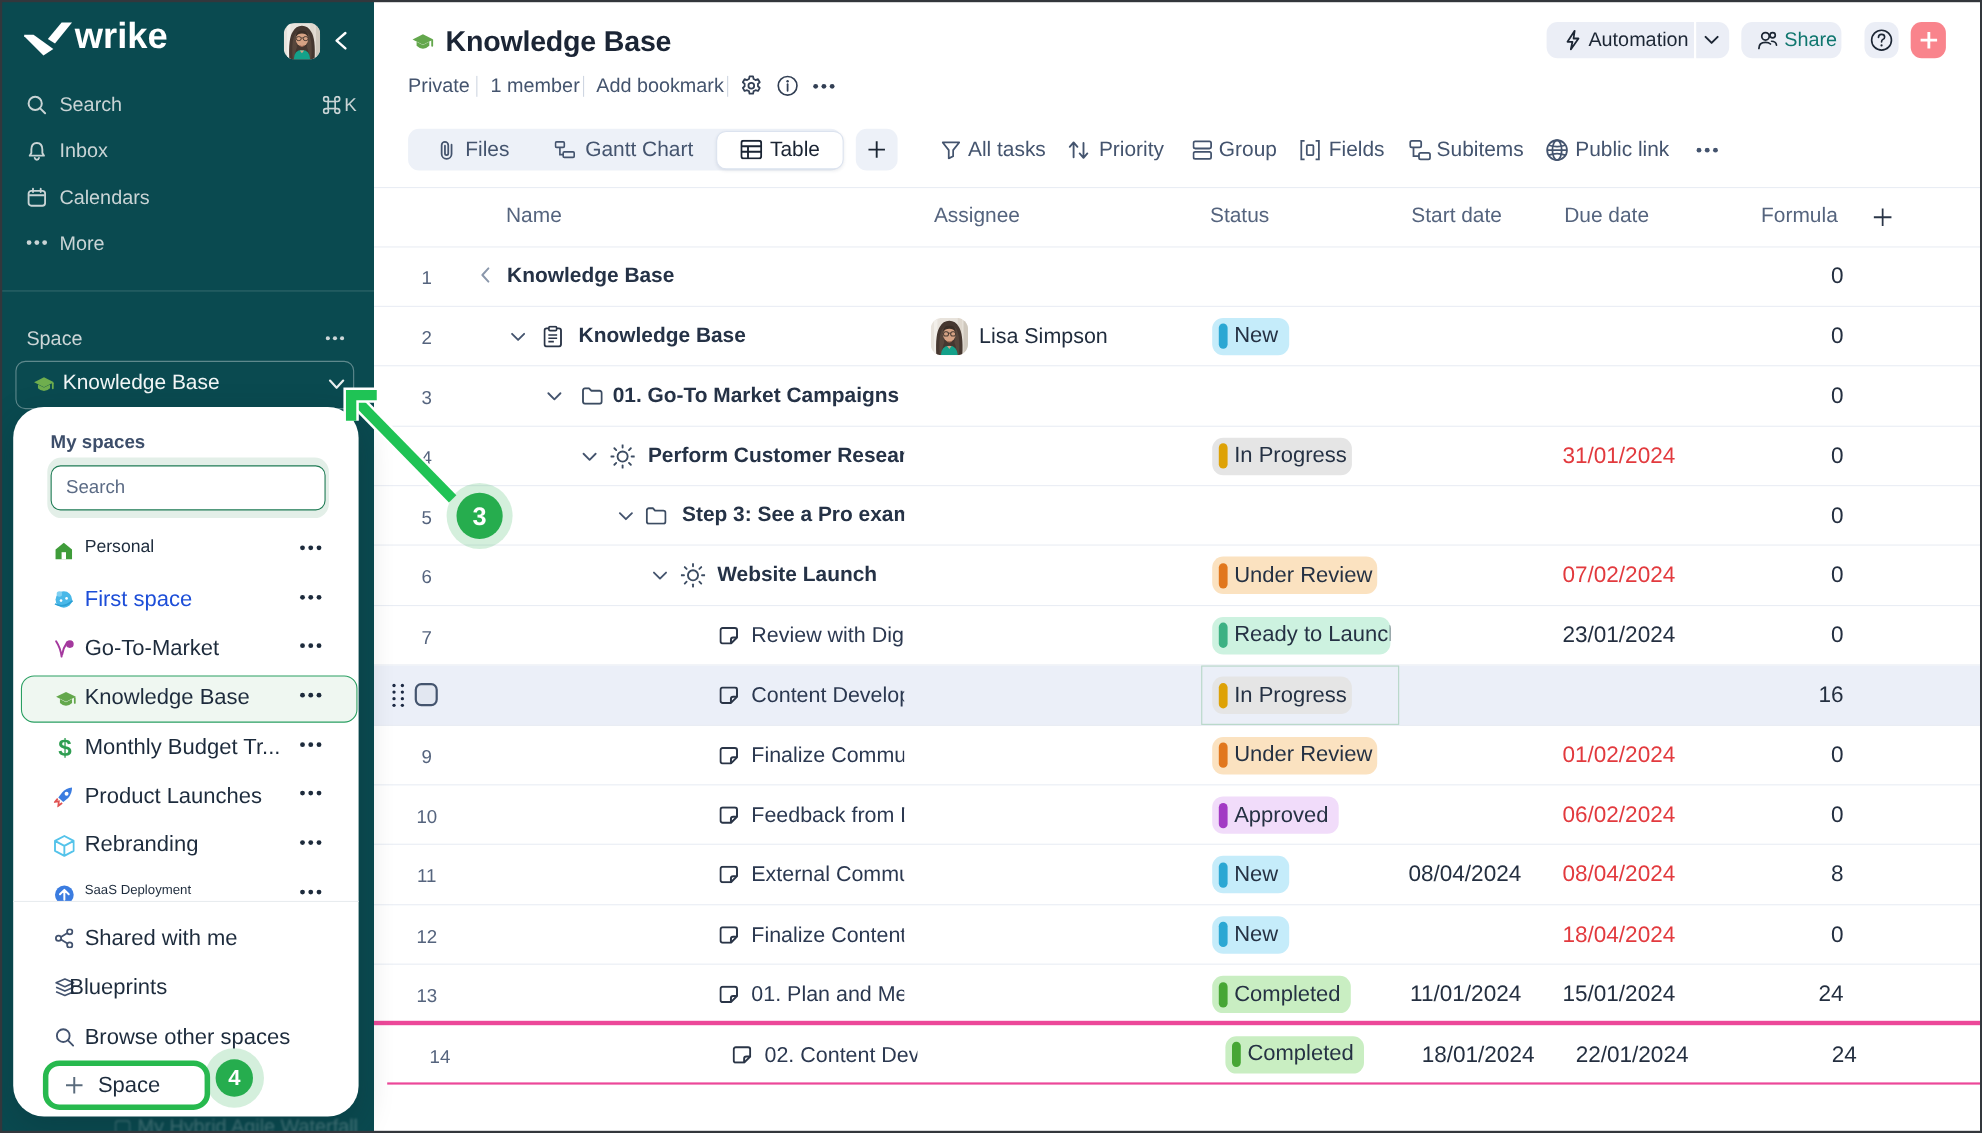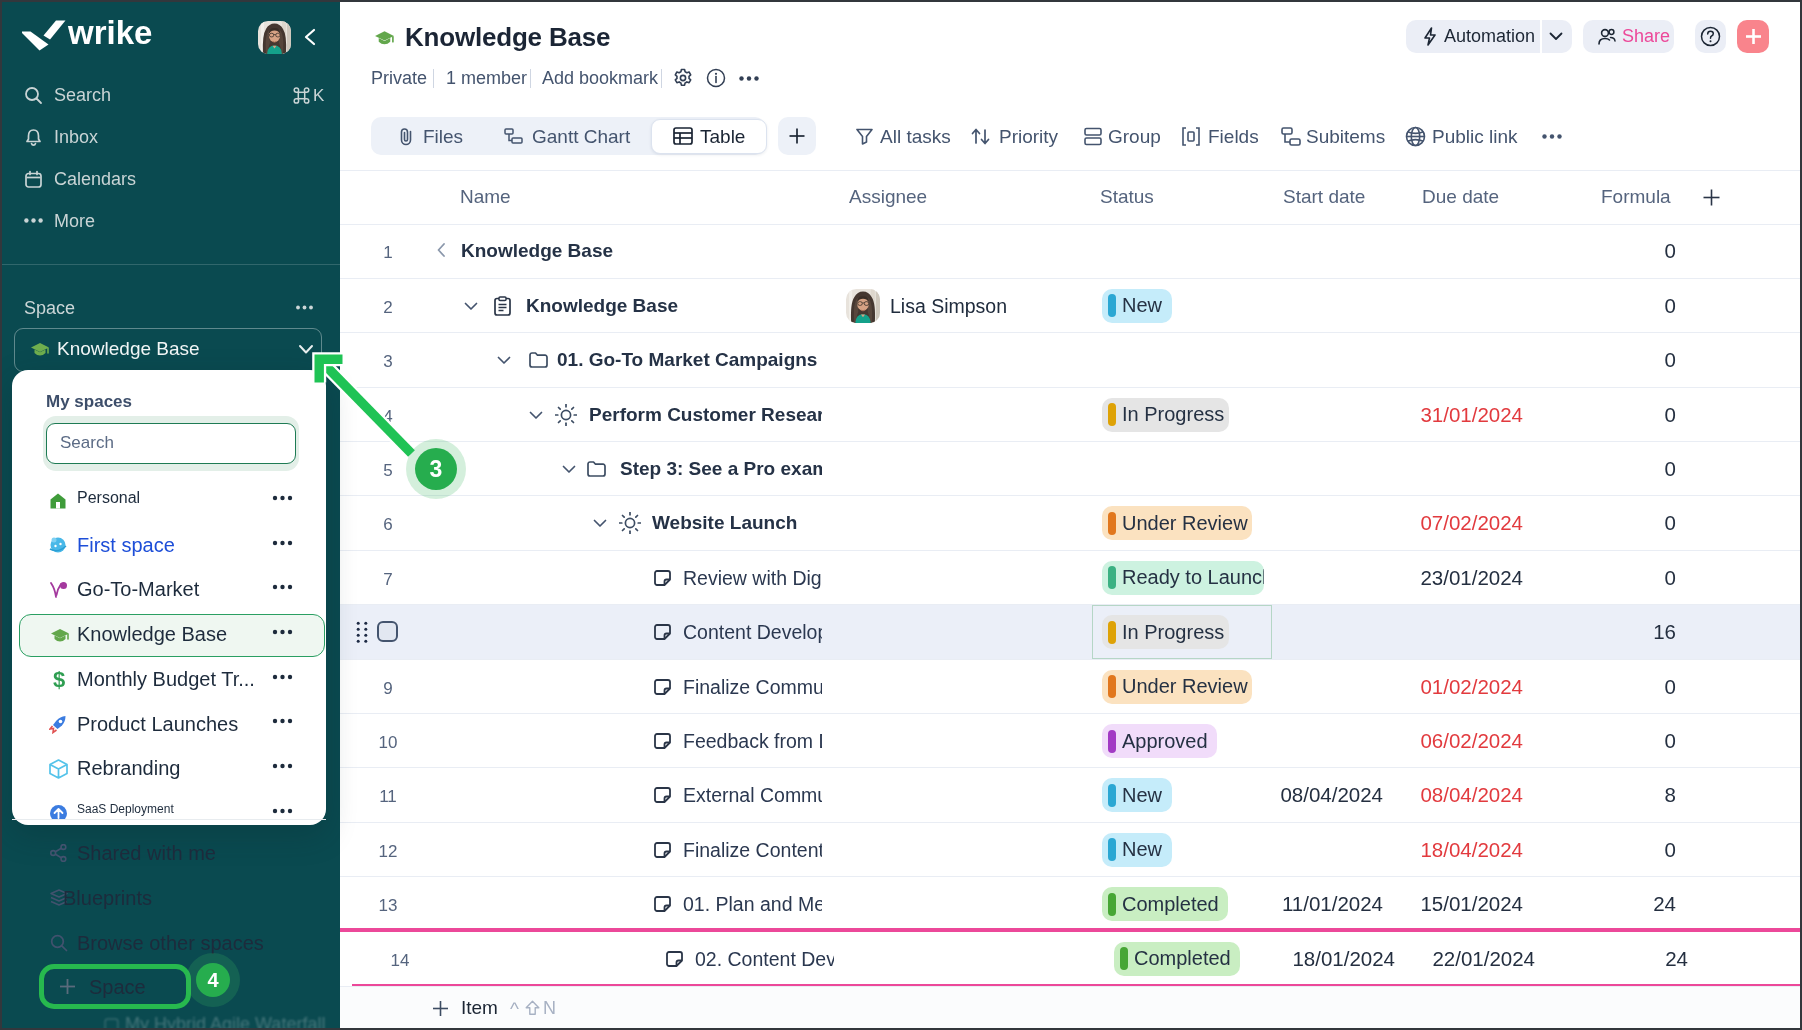--- a/index.html
+++ b/index.html
@@ -137,21 +137,21 @@
   <svg class="abs" style="left:1209px;top:32px" width="14" height="9" viewBox="0 0 14 9">
       <path d="M1.5,1.5 L7,7 L12.5,1.5" fill="none" stroke="#1c2634" stroke-width="1.8" stroke-linecap="round" stroke-linejoin="round"></path>
     </svg>
   <div class="abs" style="left:1243px;top:20px;width:91px;height:33px;background:#ebeef6;border-radius:10px"></div>
   <svg class="abs" style="left:1257px;top:27px" width="20" height="19" viewBox="0 0 20 19">
       <circle cx="8" cy="6" r="3.4" fill="none" stroke="#1c2634" stroke-width="1.6"></circle>
       <path d="M2,17 Q2,11.5 8,11.5 Q11,11.5 12.5,13" fill="none" stroke="#1c2634" stroke-width="1.6" stroke-linecap="round"></path>
       <circle cx="14.5" cy="5" r="2.4" fill="none" stroke="#1c2634" stroke-width="1.5"></circle>
       <path d="M13.5,10.5 Q17.5,10.5 18,14" fill="none" stroke="#1c2634" stroke-width="1.5" stroke-linecap="round"></path>
     </svg>
-  <div class="abs" style="left:1282px;top:26px;font-size:18px;color:#ec4899">Share</div>
+  <div class="abs" style="left:1282px;top:26px;font-size:18px;color:#0f766e">Share</div>
   <div class="abs" style="left:1355px;top:20px;width:31px;height:33px;background:#ebeef6;border-radius:10px"></div>
   <svg class="abs" style="left:1359px;top:25px" width="23" height="23" viewBox="0 0 23 23">
       <circle cx="11.5" cy="11.5" r="9" fill="none" stroke="#1c2634" stroke-width="1.5"></circle>
       <path d="M8.7,9 Q8.7,6.3 11.5,6.3 Q14.3,6.3 14.3,8.6 Q14.3,10.3 12.6,11 Q11.5,11.5 11.5,13.2" fill="none" stroke="#1c2634" stroke-width="1.5" stroke-linecap="round"></path>
       <circle cx="11.5" cy="16.3" r="1" fill="#1c2634"></circle>
     </svg>
   <div class="abs" style="left:1397px;top:20px;width:32px;height:33px;background:#f9848c;border-radius:10px"></div>
   <svg class="abs" style="left:1405px;top:28px" width="17" height="17" viewBox="0 0 17 17">
       <line x1="8.5" y1="1" x2="8.5" y2="16" stroke="#fff" stroke-width="2.6"></line>
       <line x1="1" y1="8.5" x2="16" y2="8.5" stroke="#fff" stroke-width="2.6"></line>
@@ -411,32 +411,20 @@
         <div class="nm" style="left:343px;top:16px;width:139px;">02. Content Development</div>
         <div class="chip c-cp" style="left:762px;top:10px;width:126px">
           <div class="pl"></div>
           <div class="tx">Completed</div>
         </div>
         <div class="date" style="left:938px;top:15px">18/01/2024</div>
         <div class="date" style="left:1078px;top:15px">22/01/2024</div>
         <div class="formula" style="left:1276px;top:15px">24</div>
       </div>
   </div>
-  <div class="abs" style="left:0;top:986px;width:1460px;height:42px;background:#fbfcfd;border-top:1px solid #e9edf4">
-    <svg class="abs" style="left:92px;top:13px" width="17" height="17" viewBox="0 0 17 17">
-        <line x1="8.5" y1="1" x2="8.5" y2="16" stroke="#3c4c62" stroke-width="1.6"></line>
-        <line x1="1" y1="8.5" x2="16" y2="8.5" stroke="#3c4c62" stroke-width="1.6"></line>
-      </svg>
-    <div class="abs" style="left:121px;top:10px;font-size:19px;color:#1c2634">Item</div>
-    <div class="abs" style="left:170px;top:11px;font-size:19px;color:#a7b1c3">^</div>
-      <svg class="abs" style="left:185px;top:13px" width="15" height="16" viewBox="0 0 15 16">
-        <path d="M7.5,1.2 L13.8,7.8 L10.2,7.8 L10.2,14.3 L4.8,14.3 L4.8,7.8 L1.2,7.8 Z" fill="none" stroke="#a7b1c3" stroke-width="1.4" stroke-linejoin="round"></path>
-      </svg>
-      <div class="abs" style="left:203px;top:11px;font-size:18px;color:#a7b1c3">N</div>
-  </div>
 </div>
 <div class="sidebar" id="sidebar">
 
   <svg class="abs" style="left:21px;top:20px" width="46" height="33" viewBox="0 0 46 33">
     <polygon points="1,11.5 9.5,11.5 27.5,24.5 18.5,30.5 1,13" fill="#fff"></polygon>
     <polygon points="22.5,15.5 35,0.5 44.5,0.5 29,19.5" fill="#fff"></polygon>
   </svg>
   <div class="abs" style="left:68px;top:14px;font-size:33px;font-weight:bold;color:#fff;letter-spacing:0px">wrike</div>
 
   <svg class="abs" style="left:258px;top:21px" width="33" height="33" viewBox="0 0 33 33">
@@ -515,21 +503,21 @@
       <path d="M4.5,9.5 L4.5,13 Q7,15.5 10,15.5 Q13,15.5 15.5,13 L15.5,9.5 L10,12.3 Z" fill="#6fae4e"></path>
       <line x1="18" y1="8.5" x2="18" y2="13" stroke="#6fae4e" stroke-width="1.6" stroke-linecap="round"></line>
     </svg>
   <div class="abs" style="left:57px;top:338px;font-size:19px;color:#f2f6f6">Knowledge Base</div>
   <svg class="abs" style="left:298px;top:344px" width="16" height="11" viewBox="0 0 16 11">
       <path d="M2,2 L8,8.5 L14,2" fill="none" stroke="#e8eeee" stroke-width="2" stroke-linecap="round" stroke-linejoin="round"></path>
     </svg>
 <div class="abs" style="left:103px;top:1013px;font-size:18px;color:rgba(255,255,255,0.24);filter:blur(1.1px);white-space:nowrap">▢ My Hybrid Agile Waterfall</div>
 </div>
 
-<div class="abs" id="panel" style="left:12px;top:370px;width:314px;height:455px;background:#fff;border-radius:16px;box-shadow:0 10px 30px rgba(10,40,45,0.25);z-index:10">
+<div class="abs" id="panel" style="left:12px;top:370px;width:314px;height:645px;background:#fff;border-radius:28px;box-shadow:0 10px 30px rgba(10,40,45,0.25);z-index:10">
   <div class="abs" style="left:34px;top:22px;font-size:17px;font-weight:bold;color:#3d4e6a">My spaces</div>
   <div class="abs" style="left:31px;top:46px;width:256px;height:55px;background:#e3efe8;border-radius:13px"></div>
   <div class="abs" style="left:34px;top:53px;width:250px;height:41px;background:#fff;border:1.5px solid #1e7b54;border-radius:9px"></div>
   <div class="abs" style="left:48px;top:63px;font-size:17px;color:#5b6b85">Search</div>
   <div id="spacelist" class="abs" style="left:0;top:108px;width:314px;height:341px;overflow:hidden">
 
     <svg class="abs" style="left:38px;top:15px" width="16" height="16" viewBox="0 0 16 16">
         <path d="M8,0.5 L15.5,6.5 L15.5,15.5 L0.5,15.5 L0.5,6.5 Z" fill="#3f9c3a"></path>
         <rect x="6" y="9" width="4" height="6.5" fill="#fff"></rect>
       </svg>

